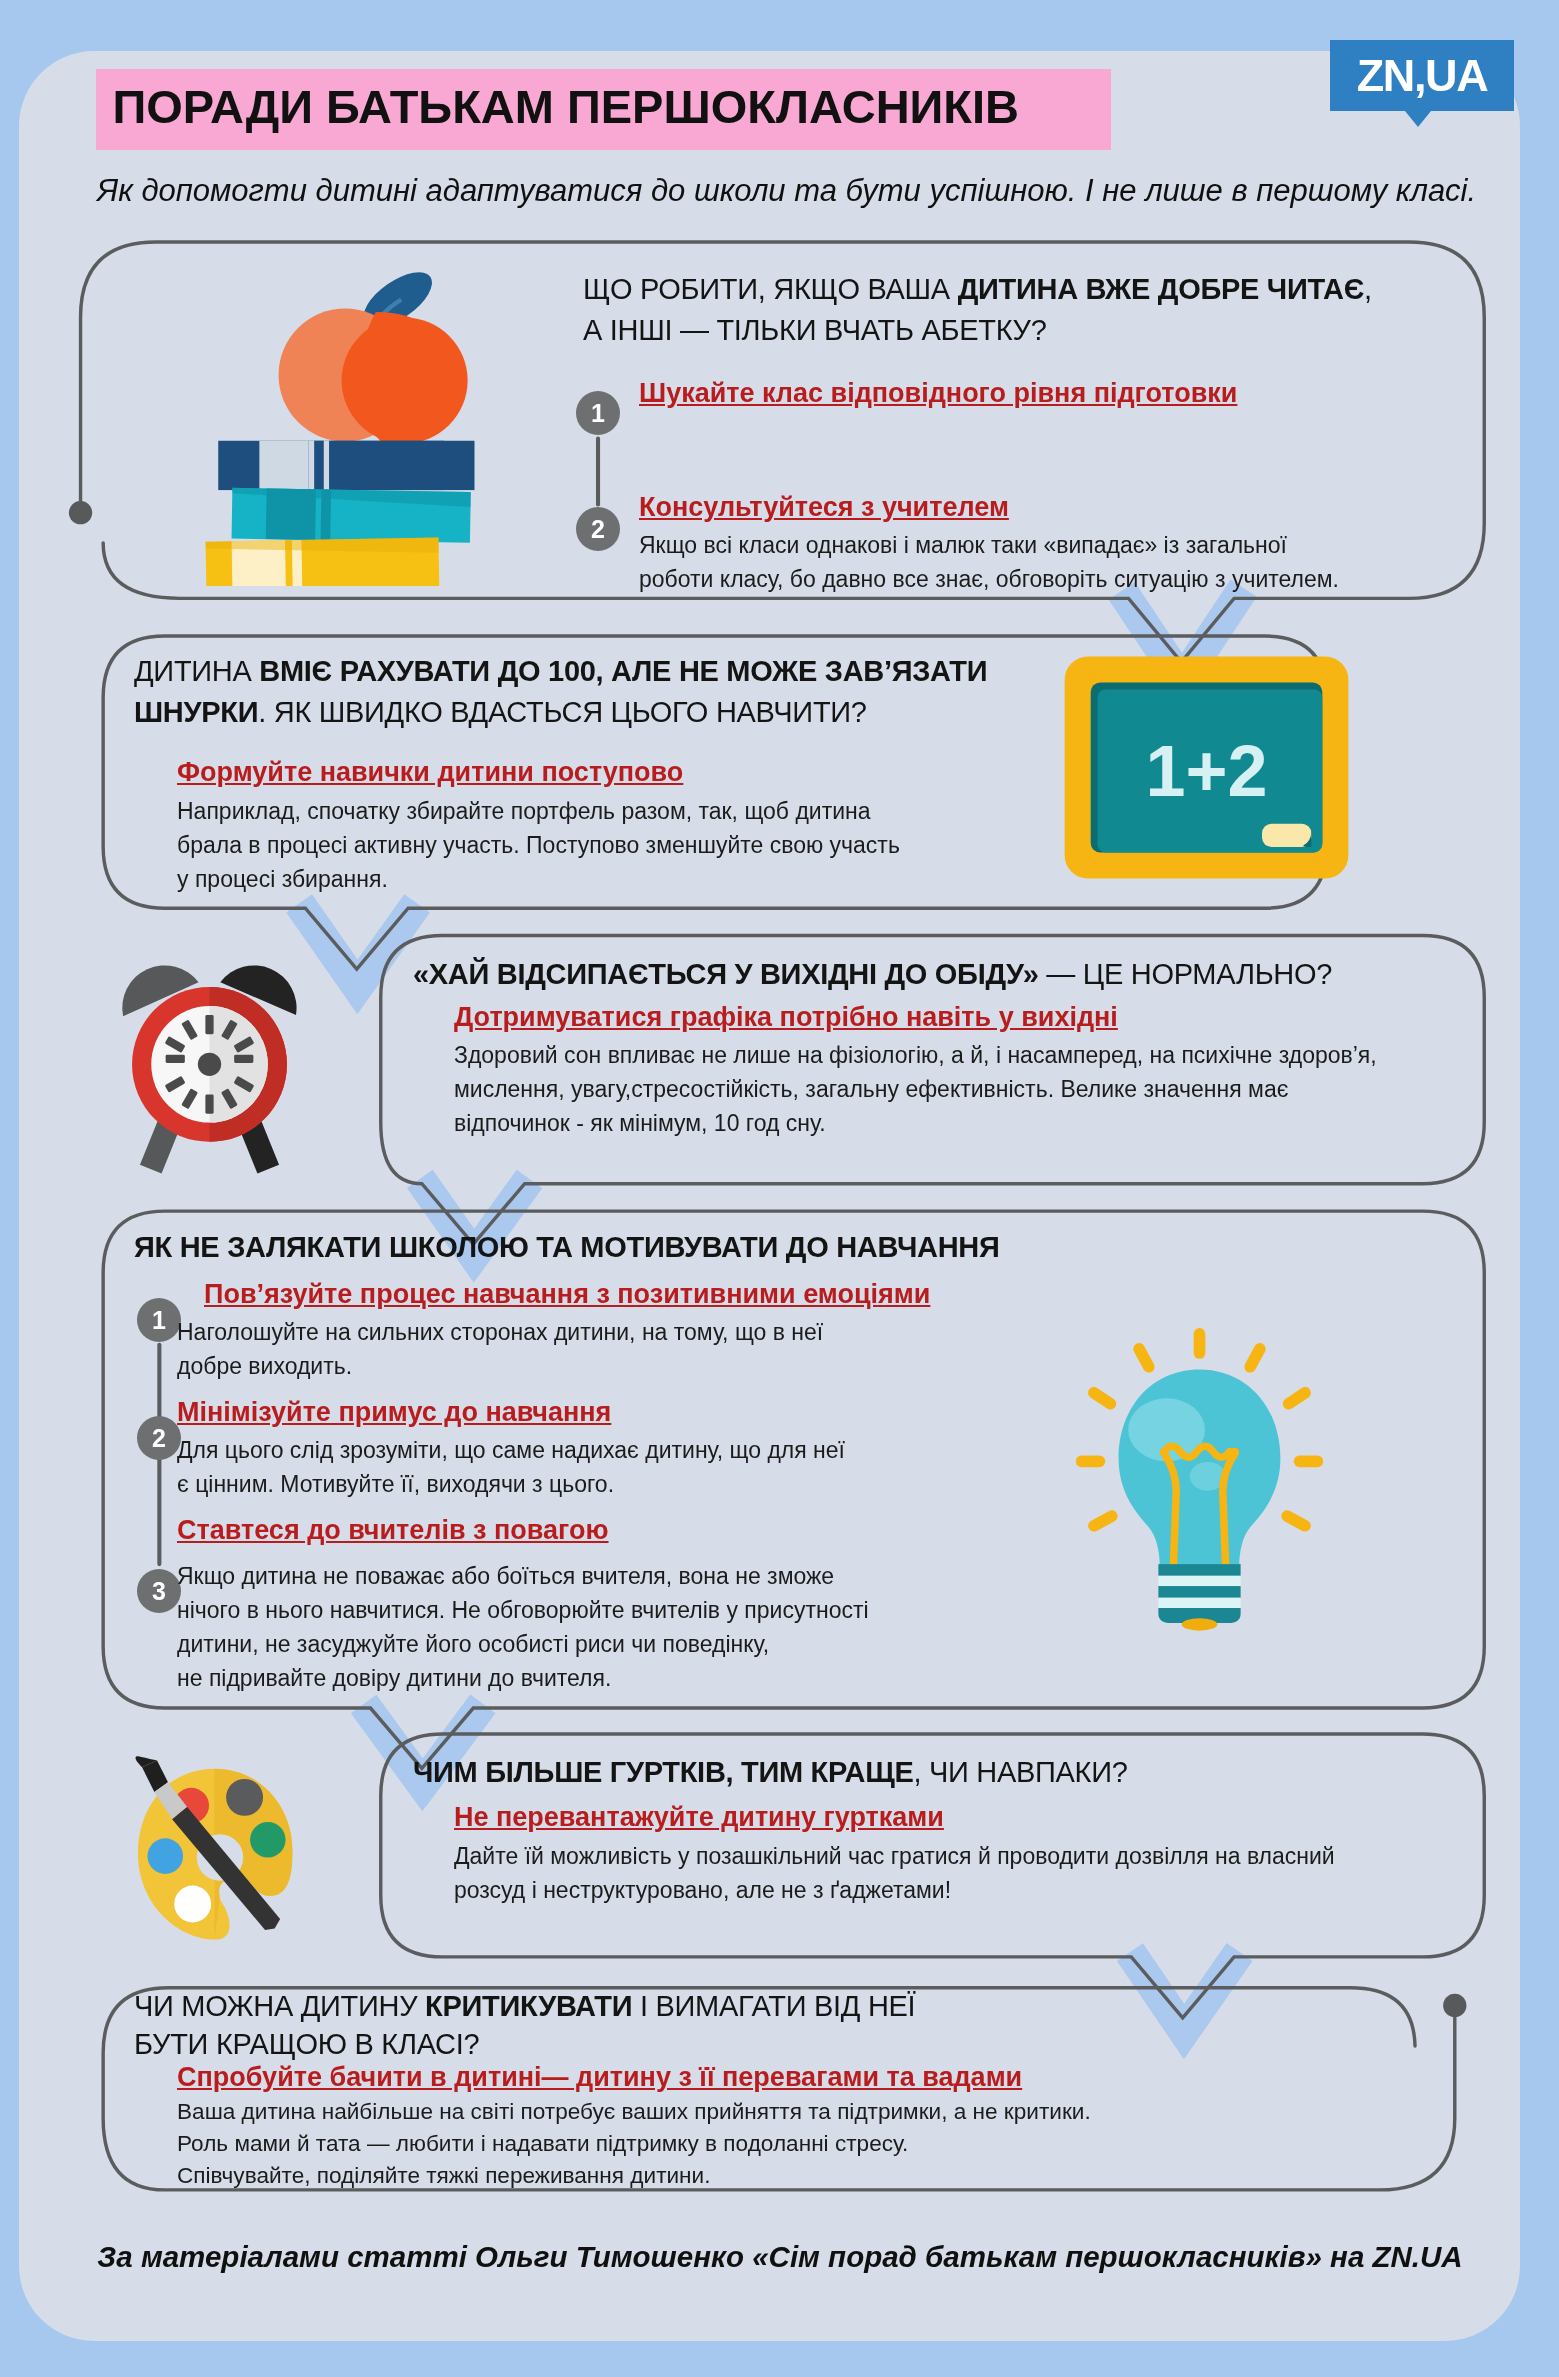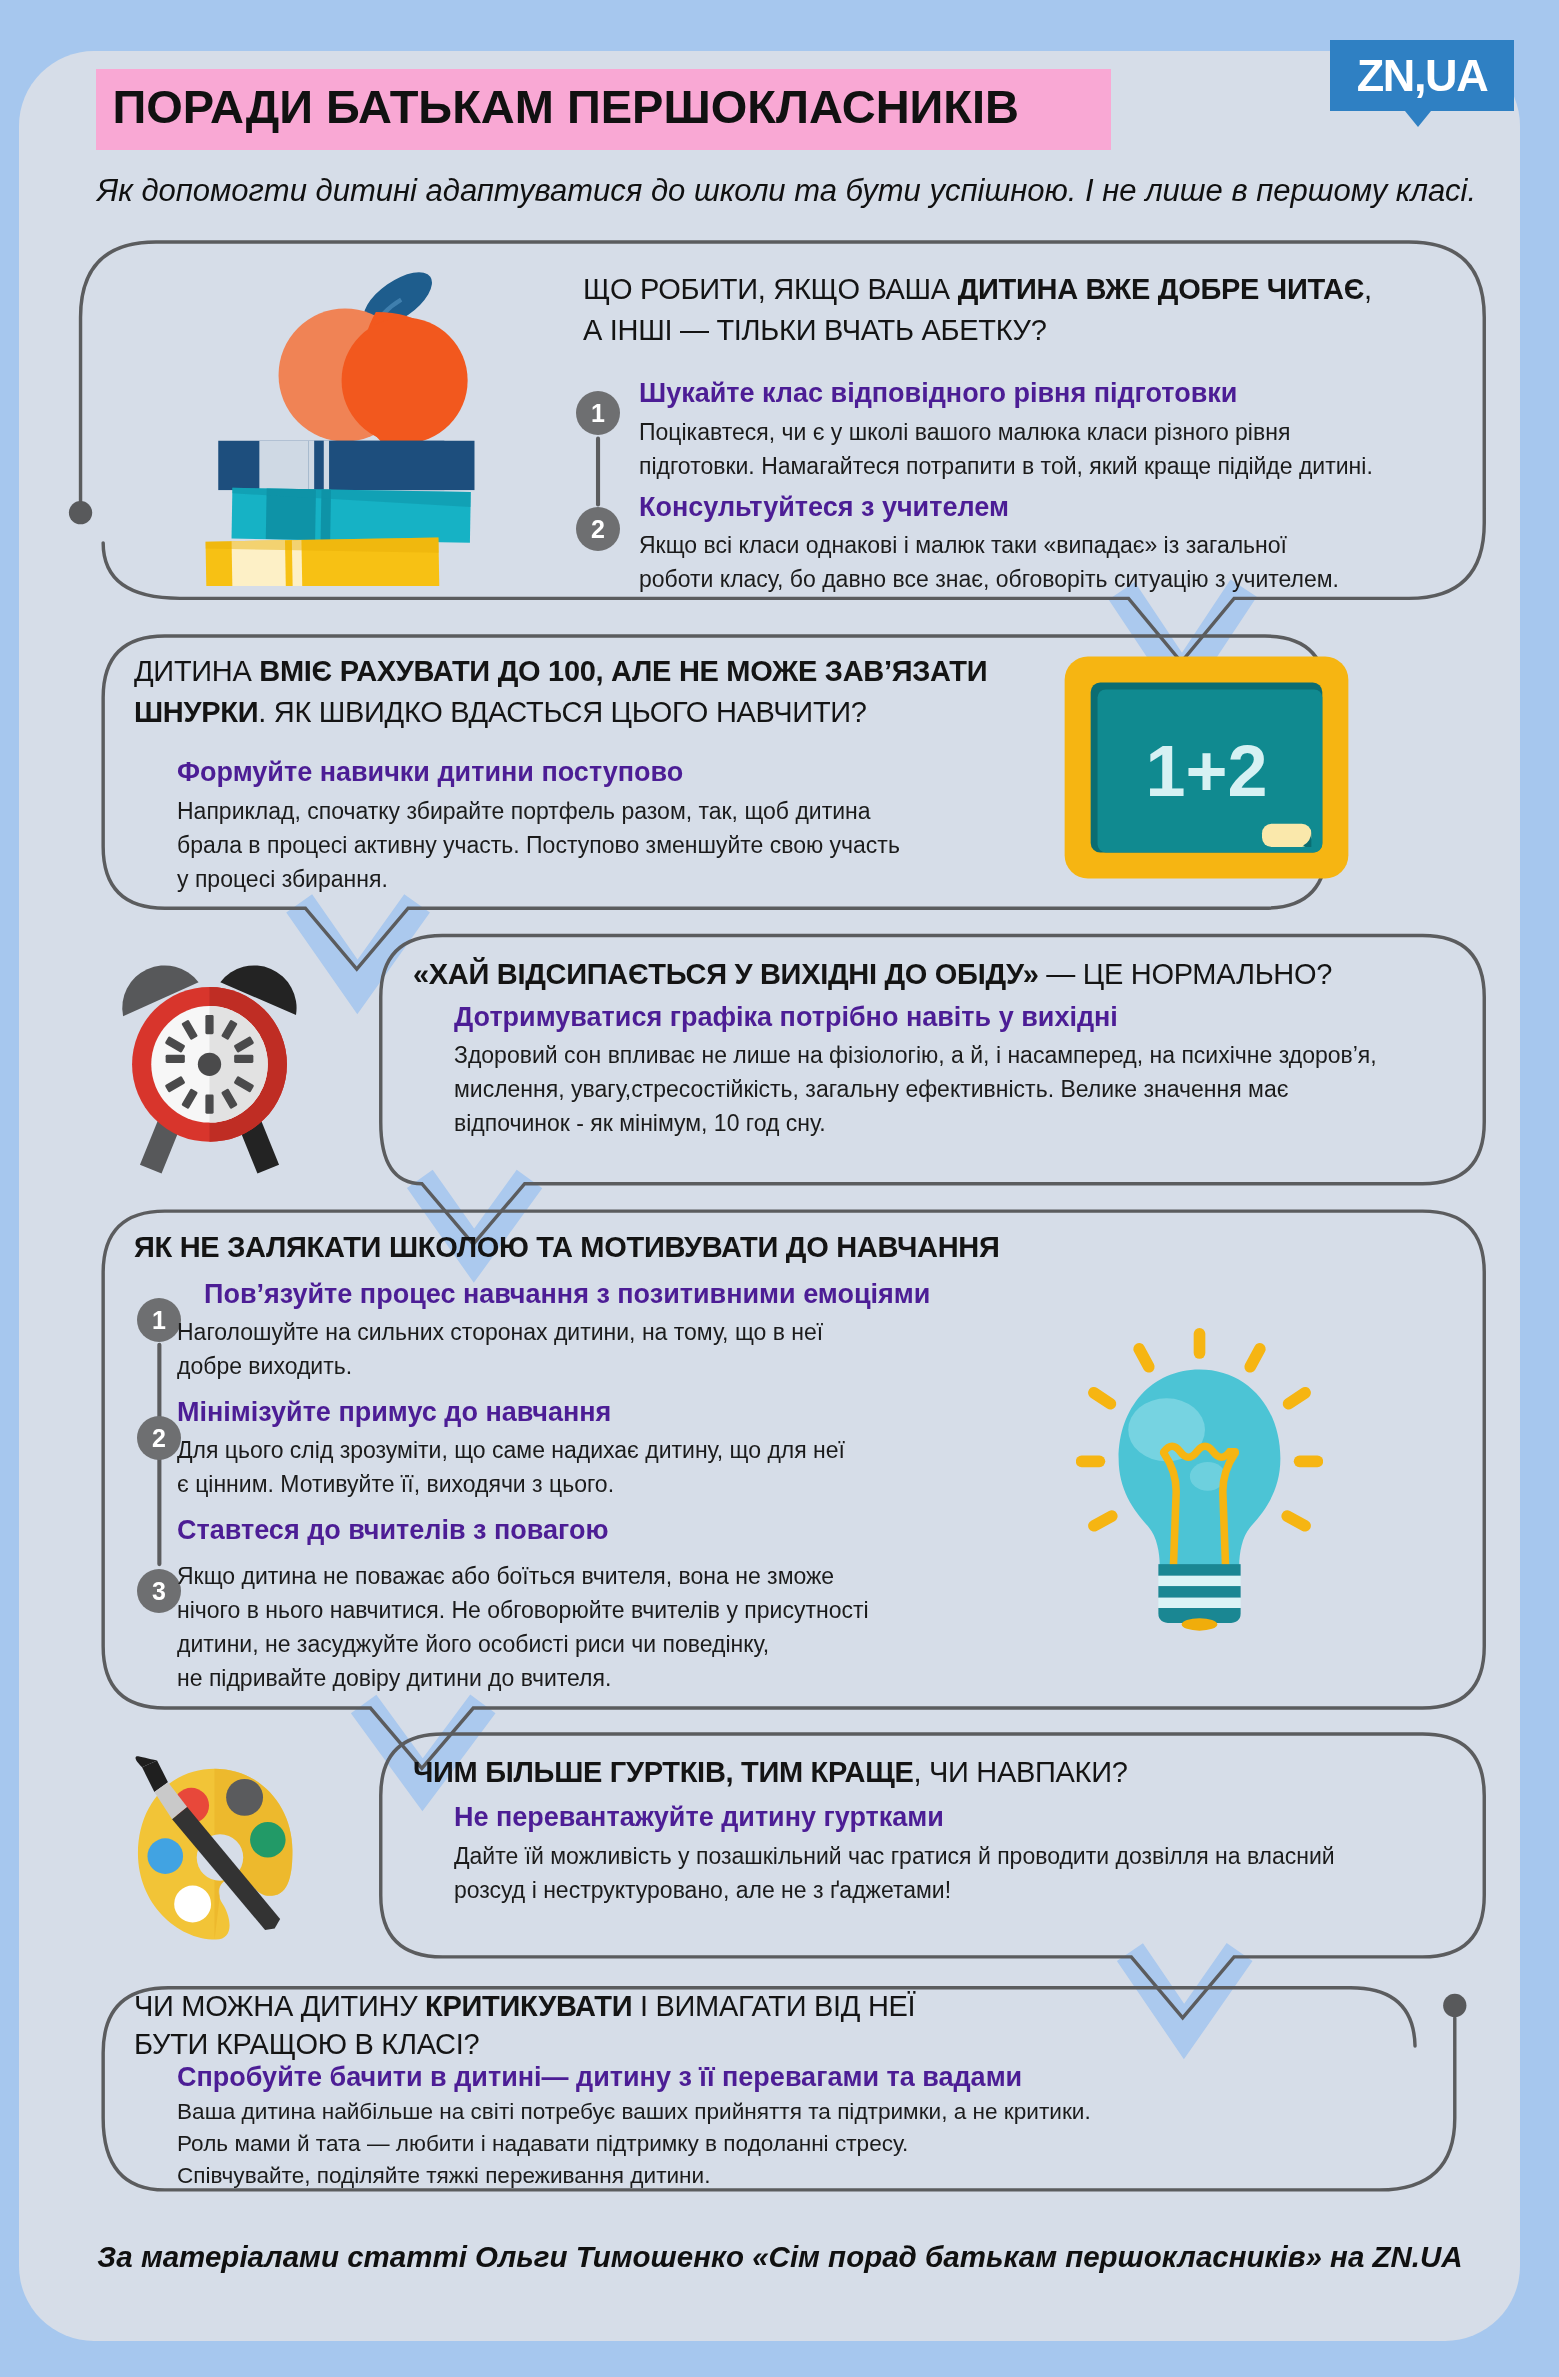--- a/index.html
+++ b/index.html
@@ -11,21 +11,21 @@
   .icon{position:absolute;z-index:4;}
   .txt{position:absolute;z-index:5;}
   #title-box{left:96px;top:69px;width:1015px;height:81px;background:#f9a8d4;z-index:3;}
   #title-box h1{margin:0;padding:9.6px 0 0 16.5px;font-size:47px;font-weight:700;letter-spacing:0px;color:#111;}
   #subtitle{left:97px;top:173px;font-size:31px;font-style:italic;font-weight:400;color:#101010;z-index:3;}
   #logo{left:1330px;top:40px;width:184px;height:71px;background:#2f80c3;z-index:6;display:flex;align-items:center;justify-content:center;}
   #logo span{color:#fff;font-size:45px;font-weight:700;letter-spacing:-1.4px;}
   #logo-tail{left:1405px;top:111px;width:0;height:0;border-left:13.7px solid transparent;border-right:13.7px solid transparent;border-top:16.5px solid #2f80c3;z-index:6;}
   .h{font-size:29px;line-height:1.42;font-weight:400;letter-spacing:-0.3px;color:#141414;white-space:nowrap;}
   .h b{font-weight:700;}
-  .tip-title{font-size:27px;font-weight:700;color:#4c1d95;white-space:nowrap;}
+  .tip-title{font-size:27px;font-weight:700;color:#b91c1c;white-space:nowrap;text-decoration:underline;}
   .body{font-size:23px;line-height:34px;font-weight:400;color:#1b1b1b;white-space:pre-line;}
   .num{position:absolute;width:44px;height:44px;border-radius:50%;background:#6e6f71;color:#fff;
        font-size:25px;font-weight:700;display:flex;align-items:center;justify-content:center;z-index:3;}
   #footer{left:0;top:2240px;width:1560px;text-align:center;font-size:29.5px;font-weight:700;font-style:italic;color:#101010;z-index:3;}
 </style>
 </head>
 <body>
 
 <div id="canvas">
   <div id="card" class="abs"></div>
@@ -73,22 +73,20 @@
   <div id="logo-tail" class="abs"></div>
 
   <div class="txt h" style="left:583px;top:269px;">
     <span>ЩО РОБИТИ, ЯКЩО ВАША </span><b>ДИТИНА ВЖЕ ДОБРЕ ЧИТАЄ</b><span>,</span><br>
     <span>А ІНШІ — ТІЛЬКИ ВЧАТЬ АБЕТКУ?</span>
   </div>
   <div class="num" style="left:576px;top:391px;">
       <span>1</span>
     </div>
   <div class="txt tip-title" style="left:639px;top:378px;">Шукайте клас відповідного рівня підготовки</div>
-  <div class="txt body" style="left:639px;top:415px;">Поцікавтеся, чи є у школі вашого малюка класи різного рівня
-підготовки. Намагайтеся потрапити в той, який краще підійде дитині.</div>
   <div class="num" style="left:576px;top:507px;">
       <span>2</span>
     </div>
   <div class="txt tip-title" style="left:639px;top:492px;">Консультуйтеся з учителем</div>
   <div class="txt body" style="left:639px;top:528px;">Якщо всі класи однакові і малюк таки «випадає» із загальної
 роботи класу, бо давно все знає, обговоріть ситуацію з учителем.</div>
 
   <svg class="icon" style="left:199px;top:264px;" width="329" height="322" viewBox="0 0 480 470">
     <ellipse cx="290" cy="52" rx="58" ry="27" transform="rotate(-35 290 52)" fill="#1e5d8d"></ellipse>
     <path d="M255 95 Q265 70 295 52" stroke="#3f7fae" stroke-width="6" fill="none"></path>

